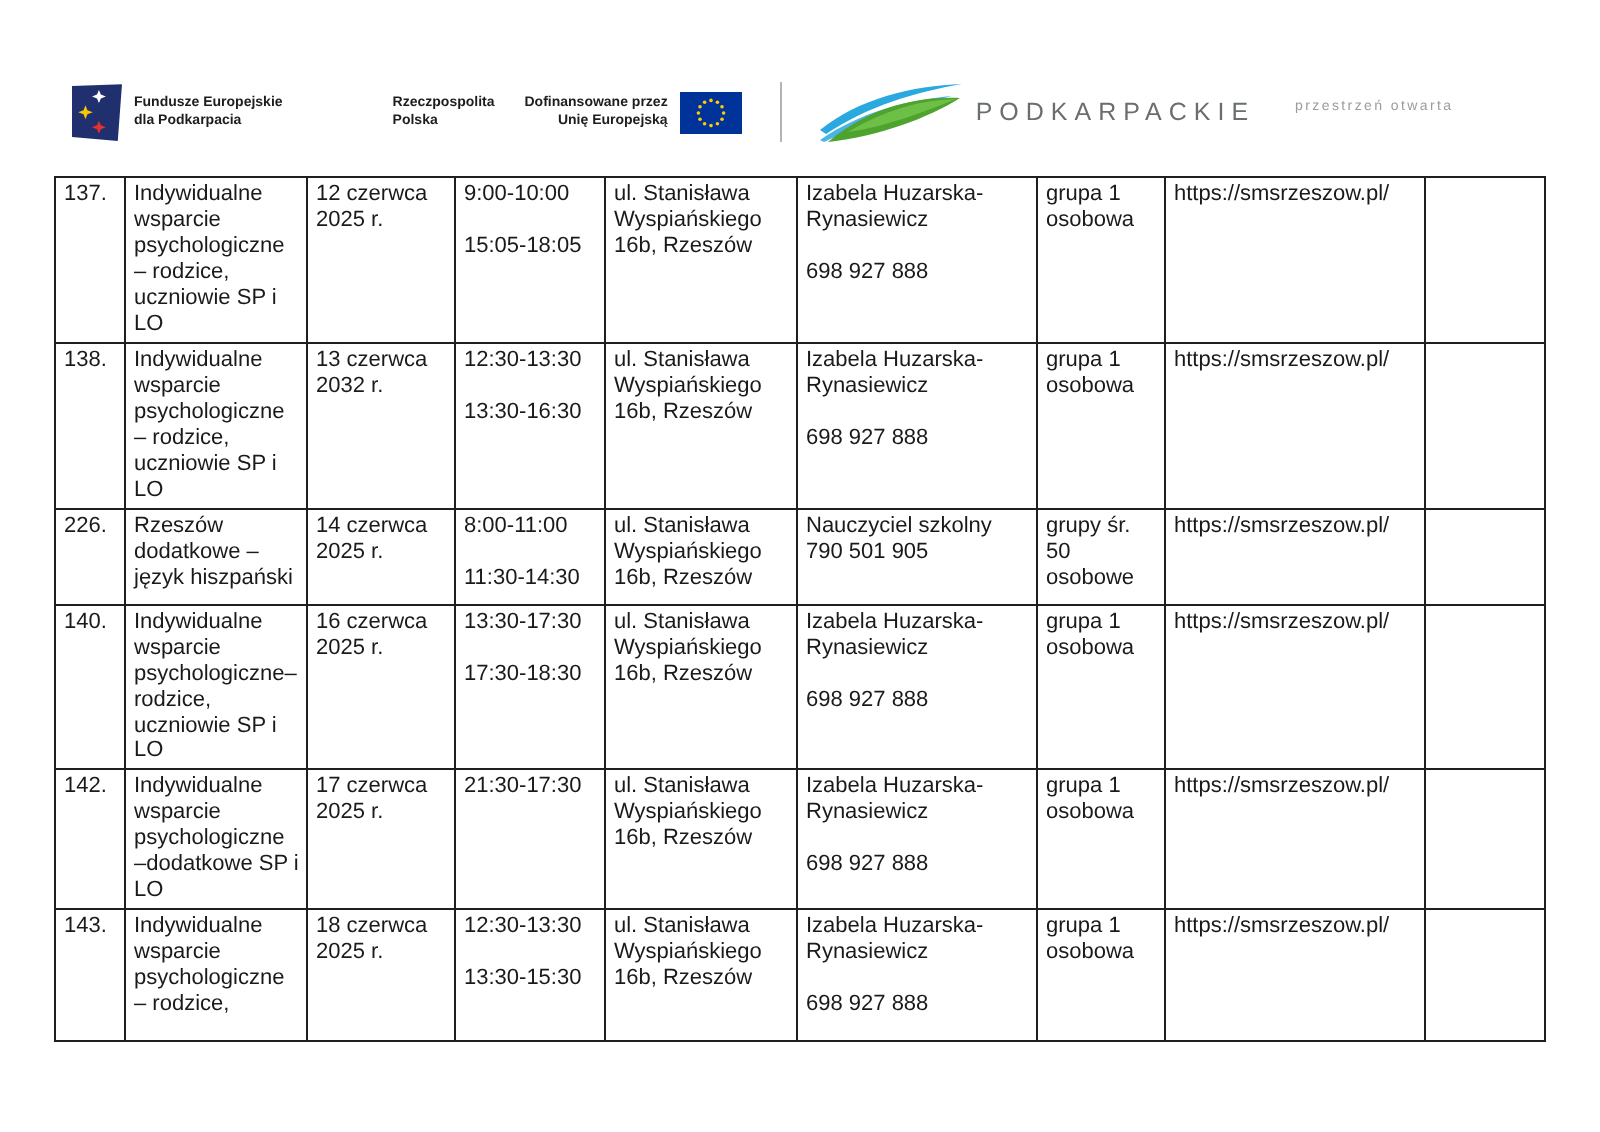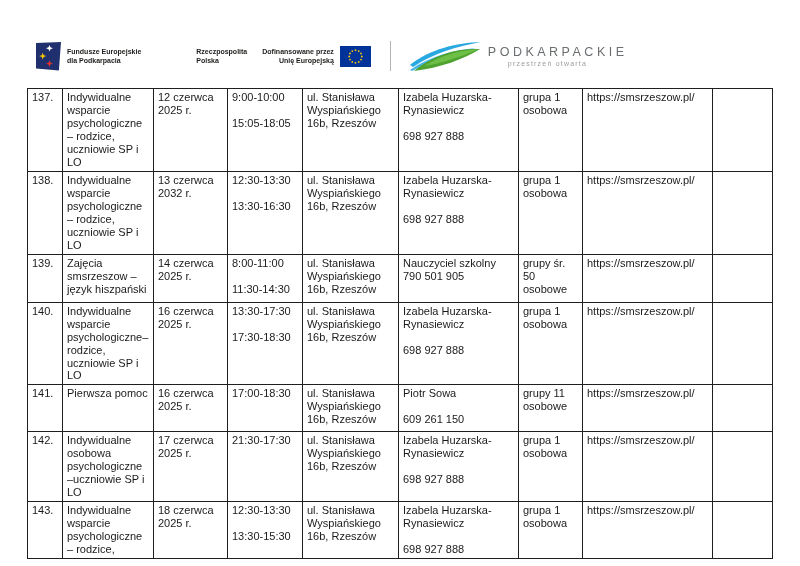--- a/index.html
+++ b/index.html
@@ -11,21 +11,21 @@
   .logo-bar { position:absolute; left:36px; top:36px; width:740px; height:40px;
     display:flex; align-items:center; gap:15px; }
   .logo-group { display:flex; align-items:center; gap:6px; }
   .logo-text { font-size:7px; font-weight:bold; line-height:1.3; color:#1d1d1b;
     white-space:pre-line; }
   .logo-text.right { text-align:right; }
   .pl-flag { width:34px; height:21px; display:block; }
   .pl-flag .white { width:34px; height:10px; background:#ffffff; }
   .pl-flag .red { width:34px; height:11px; background:#c02334; }
   .logo-separator { width:1px; height:30px; background:#b3b3b3; margin:0 4px; }
-  .pk-text-block { display:flex; flex-direction:column; }
+  .pk-text-block { display:flex; }
   .pk-name { font-size:12.5px; letter-spacing:3.5px; color:#6b6e70; }
   .pk-tagline { font-size:7px; letter-spacing:1.2px; color:#9a9c9e; margin-left:20px; margin-top:1px; }
 
   
   table.schedule { position:absolute; left:27px; top:88px; width:745px;
     border-collapse:collapse; table-layout:fixed; font-size:11px; line-height:1.18; }
   table.schedule td { border:1px solid #1f1f1f; vertical-align:top;
     padding:2px 3px 2px 4px; white-space:pre-line; overflow:hidden;
     word-wrap:break-word; }
   col.col-no      { width:35px; }
@@ -148,22 +148,22 @@
 13:30-16:30</td>
           <td>ul. Stanisława Wyspiańskiego 16b, Rzeszów</td>
           <td>Izabela Huzarska-Rynasiewicz
 
 698 927 888</td>
           <td>grupa 1 osobowa</td>
           <td>https://smsrzeszow.pl/</td>
           <td></td>
         </tr>
         <tr>
-          <td>139.</td>
-          <td>Zajęcia smsrzeszow – język hiszpański</td>
+          <td>226.</td>
+          <td>Rzeszów dodatkowe – język hiszpański</td>
           <td>14 czerwca 2025 r.</td>
           <td>8:00-11:00
 
 11:30-14:30</td>
           <td>ul. Stanisława Wyspiańskiego 16b, Rzeszów</td>
           <td>Nauczyciel szkolny
 790 501 905</td>
           <td>grupy śr. 50 osobowe</td>
           <td>https://smsrzeszow.pl/</td>
           <td></td>
@@ -177,35 +177,22 @@
 17:30-18:30</td>
           <td>ul. Stanisława Wyspiańskiego 16b, Rzeszów</td>
           <td>Izabela Huzarska-Rynasiewicz
 
 698 927 888</td>
           <td>grupa 1 osobowa</td>
           <td>https://smsrzeszow.pl/</td>
           <td></td>
         </tr>
         <tr>
-          <td>141.</td>
-          <td>Pierwsza pomoc</td>
-          <td>16 czerwca 2025 r.</td>
-          <td>17:00-18:30</td>
-          <td>ul. Stanisława Wyspiańskiego 16b, Rzeszów</td>
-          <td>Piotr Sowa
-
-609 261 150</td>
-          <td>grupy 11 osobowe</td>
-          <td>https://smsrzeszow.pl/</td>
-          <td></td>
-        </tr>
-        <tr>
           <td>142.</td>
-          <td>Indywidualne osobowa psychologiczne –uczniowie SP i LO</td>
+          <td>Indywidualne wsparcie psychologiczne –dodatkowe SP i LO</td>
           <td>17 czerwca 2025 r.</td>
           <td>21:30-17:30</td>
           <td>ul. Stanisława Wyspiańskiego 16b, Rzeszów</td>
           <td>Izabela Huzarska-Rynasiewicz
 
 698 927 888</td>
           <td>grupa 1 osobowa</td>
           <td>https://smsrzeszow.pl/</td>
           <td></td>
         </tr>

